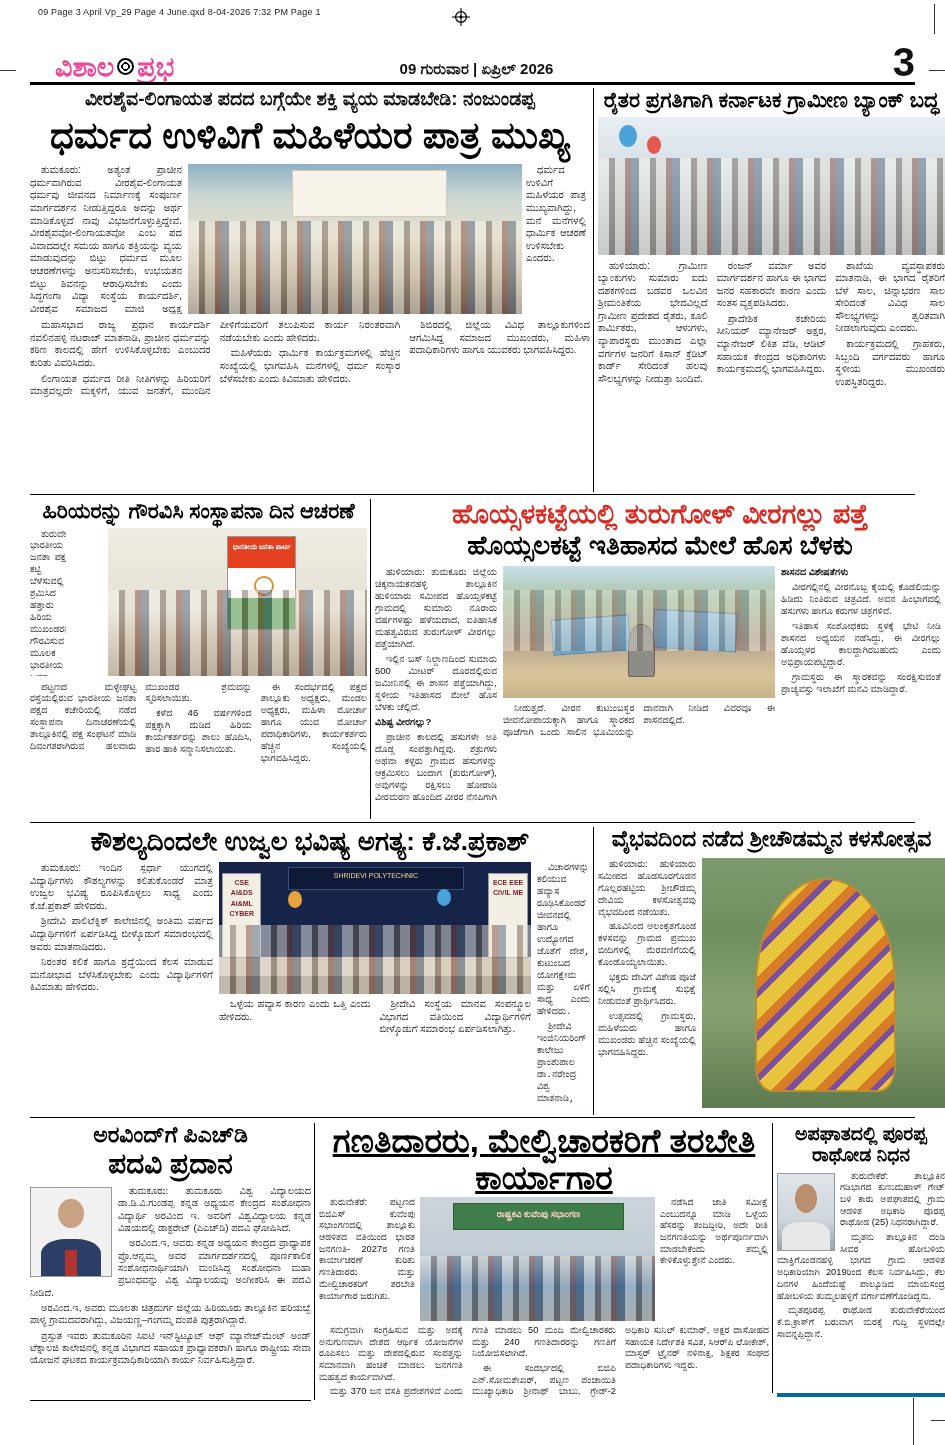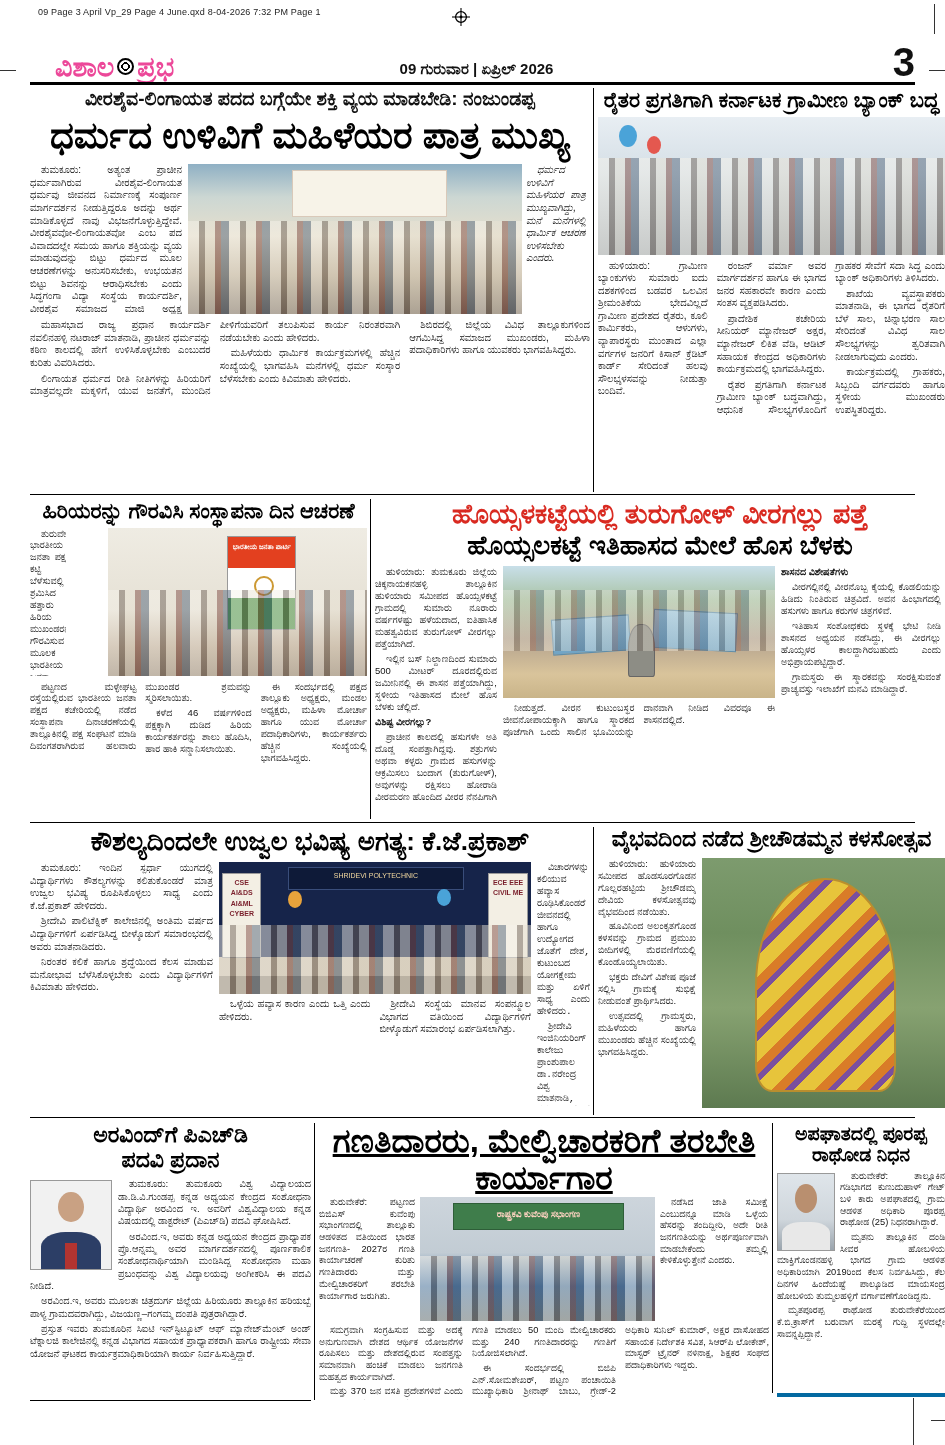--- a/index.html
+++ b/index.html
@@ -96,21 +96,21 @@
     <div class="hl" style="font-size:37px;margin:4px 0 8px 0;">ಧರ್ಮದ ಉಳಿವಿಗೆ ಮಹಿಳೆಯರ ಪಾತ್ರ ಮುಖ್ಯ</div>
     <div class="row" style="height:150px;">
       <div class="bodytxt" style="width:152px;margin-right:6px;height:150px;">
         <p>ತುಮಕೂರು: ಅತ್ಯಂತ ಪ್ರಾಚೀನ ಧರ್ಮವಾಗಿರುವ ವೀರಶೈವ-ಲಿಂಗಾಯತ ಧರ್ಮವು ಜೀವನದ ನಿರ್ಮಾಣಕ್ಕೆ ಸಂಪೂರ್ಣ ಮಾರ್ಗದರ್ಶನ ನೀಡುತ್ತಿದ್ದರೂ ಅದನ್ನು ಅರ್ಥ ಮಾಡಿಕೊಳ್ಳದೆ ನಾವು ವಿಭಜನೆಗೊಳ್ಳುತ್ತಿದ್ದೇವೆ. ವೀರಶೈವವೋ-ಲಿಂಗಾಯತವೋ ಎಂಬ ಪದ ವಿವಾದದಲ್ಲೇ ಸಮಯ ಹಾಗೂ ಶಕ್ತಿಯನ್ನು ವ್ಯಯ ಮಾಡುವುದನ್ನು ಬಿಟ್ಟು ಧರ್ಮದ ಮೂಲ ಆಚರಣೆಗಳನ್ನು ಅನುಸರಿಸಬೇಕು, ಉಭಯತನ ಬಿಟ್ಟು ಶಿವನನ್ನು ಆರಾಧಿಸಬೇಕು ಎಂದು ಸಿದ್ಧಗಂಗಾ ವಿದ್ಯಾ ಸಂಸ್ಥೆಯ ಕಾರ್ಯದರ್ಶಿ, ವೀರಶೈವ ಸಮಾಜದ ಮಾಜಿ ಅಧ್ಯಕ್ಷ ಟಿ.ಕೆ.ನಂಜುಂಡಪ್ಪ ತಿಳಿಸಿದರು.</p>
 
       </div>
       <div id="photo1" class="photo" style="width:334px;height:150px;">
         <div class="ph1-banner"></div>
         <div class="crowd"></div>
       </div>
-      <div class="bodytxt" style="width:60px;margin-left:4px;height:150px;font-style:italic;">
+      <div class="bodytxt" style="width:60px;margin-left:4px;height:150px;">
         <p>ಧರ್ಮದ ಉಳಿವಿಗೆ ಮಹಿಳೆಯರ ಪಾತ್ರ ಮುಖ್ಯವಾಗಿದ್ದು, ಮನೆ ಮನೆಗಳಲ್ಲಿ ಧಾರ್ಮಿಕ ಆಚರಣೆ ಉಳಿಸಬೇಕು ಎಂದರು.</p>
       </div>
     </div>
     <div class="bodytxt cols3" style="margin-top:5px;height:180px;">
       <p>ಮಹಾಸಭಾದ ರಾಜ್ಯ ಪ್ರಧಾನ ಕಾರ್ಯದರ್ಶಿ ನವಲಿನಹಳ್ಳಿ ನಟರಾಜ್ ಮಾತನಾಡಿ, ಪ್ರಾಚೀನ ಧರ್ಮವನ್ನು ಕಠಿಣ ಕಾಲದಲ್ಲಿ ಹೇಗೆ ಉಳಿಸಿಕೊಳ್ಳಬೇಕು ಎಂಬುದರ ಕುರಿತು ವಿವರಿಸಿದರು.</p>
       <p>ಲಿಂಗಾಯತ ಧರ್ಮದ ರೀತಿ ನೀತಿಗಳನ್ನು ಹಿರಿಯರಿಗೆ ಮಾತ್ರವಲ್ಲದೇ ಮಕ್ಕಳಿಗೆ, ಯುವ ಜನತೆಗೆ, ಮುಂದಿನ ಪೀಳಿಗೆಯವರಿಗೆ ತಲುಪಿಸುವ ಕಾರ್ಯ ನಿರಂತರವಾಗಿ ನಡೆಯಬೇಕು ಎಂದು ಹೇಳಿದರು.</p>
       <p>ಮಹಿಳೆಯರು ಧಾರ್ಮಿಕ ಕಾರ್ಯಕ್ರಮಗಳಲ್ಲಿ ಹೆಚ್ಚಿನ ಸಂಖ್ಯೆಯಲ್ಲಿ ಭಾಗವಹಿಸಿ ಮನೆಗಳಲ್ಲಿ ಧರ್ಮ ಸಂಸ್ಕಾರ ಬೆಳೆಸಬೇಕು ಎಂದು ಕಿವಿಮಾತು ಹೇಳಿದರು.</p>
       <p>ಶಿಬಿರದಲ್ಲಿ ಜಿಲ್ಲೆಯ ವಿವಿಧ ತಾಲ್ಲೂಕುಗಳಿಂದ ಆಗಮಿಸಿದ್ದ ಸಮಾಜದ ಮುಖಂಡರು, ಮಹಿಳಾ ಪದಾಧಿಕಾರಿಗಳು ಹಾಗೂ ಯುವಕರು ಭಾಗವಹಿಸಿದ್ದರು.</p>
     </div>
   </div>
@@ -118,24 +118,23 @@
   <div class="vdiv" style="left:593px;top:88px;height:404px;"></div>
 
   <div class="art" style="left:598px;top:88px;width:347px;height:403px;">
     <div class="hl" style="font-size:21px;margin-bottom:5px;">ರೈತರ ಪ್ರಗತಿಗಾಗಿ ಕರ್ನಾಟಕ ಗ್ರಾಮೀಣ ಬ್ಯಾಂಕ್ ಬದ್ಧ</div>
     <div id="photo2" class="photo" style="width:347px;height:138px;">
       <div class="balloon" style="left:6%;top:6%;width:18px;height:22px;background:#4aa3d8;"></div>
       <div class="balloon" style="left:14%;top:14%;width:14px;height:18px;background:#e4584f;"></div>
       <div class="crowd" style="height:70%;"></div>
     </div>
     <div class="bodytxt cols3" style="margin-top:5px;height:228px;">
-      <p>ಹುಳಿಯಾರು: ಗ್ರಾಮೀಣ ಬ್ಯಾಂಕುಗಳು ಸುಮಾರು ಐದು ದಶಕಗಳಿಂದ ಬಡವರ ಒಲವಿನ ಶ್ರೀಮಂತಿಕೆಯ ಭೇದವಿಲ್ಲದೆ ಗ್ರಾಮೀಣ ಪ್ರದೇಶದ ರೈತರು, ಕೂಲಿ ಕಾರ್ಮಿಕರು, ಆಳುಗಳು, ವ್ಯಾಪಾರಸ್ಥರು ಮುಂತಾದ ಎಲ್ಲಾ ವರ್ಗಗಳ ಜನರಿಗೆ ಕಿಸಾನ್ ಕ್ರೆಡಿಟ್ ಕಾರ್ಡ್ ಸೇರಿದಂತೆ ಹಲವು ಸೌಲಭ್ಕಳಸವನ್ನು ನೀಡುತ್ತಾ ಬಂದಿವೆ.</p>
+      <p>ಹುಳಿಯಾರು: ಗ್ರಾಮೀಣ ಬ್ಯಾಂಕುಗಳು ಸುಮಾರು ಐದು ದಶಕಗಳಿಂದ ಬಡವರ ಒಲವಿನ ಶ್ರೀಮಂತಿಕೆಯ ಭೇದವಿಲ್ಲದೆ ಗ್ರಾಮೀಣ ಪ್ರದೇಶದ ರೈತರು, ಕೂಲಿ ಕಾರ್ಮಿಕರು, ಆಳುಗಳು, ವ್ಯಾಪಾರಸ್ಥರು ಮುಂತಾದ ಎಲ್ಲಾ ವರ್ಗಗಳ ಜನರಿಗೆ ಕಿಸಾನ್ ಕ್ರೆಡಿಟ್ ಕಾರ್ಡ್ ಸೇರಿದಂತೆ ಹಲವು ಸೌಲಭ್ಯಗಳನ್ನು ನೀಡುತ್ತಾ ಬಂದಿವೆ.</p>
       <p>ರಂಜನ್ ವರ್ಮಾ ಅವರ ಮಾರ್ಗದರ್ಶನ ಹಾಗೂ ಈ ಭಾಗದ ಜನರ ಸಹಕಾರವೇ ಕಾರಣ ಎಂದು ಸಂತಸ ವ್ಯಕ್ತಪಡಿಸಿದರು.</p>
       <p>ಪ್ರಾದೇಶಿಕ ಕಚೇರಿಯ ಸೀನಿಯರ್ ಮ್ಯಾನೇಜರ್ ಅಕ್ಷರ, ಮ್ಯಾನೇಜರ್ ಲಿಕಿತ ವೆಡಿ, ಆಡಿಟ್ ಸಹಾಯಕ ಕೇಂದ್ರದ ಅಧಿಕಾರಿಗಳು ಕಾರ್ಯಕ್ರಮದಲ್ಲಿ ಭಾಗವಹಿಸಿದ್ದರು.</p>
-      <p>ರೈತರ ಪ್ರಗತಿಗಾಗಿ ಕರ್ನಾಟಕ ಗ್ರಾಮೀಣ ಬ್ಯಾಂಕ್ ಬದ್ಧವಾಗಿದ್ದು, ಆಧುನಿಕ ಸೌಲಭ್ಯಗಳೊಂದಿಗೆ ಗ್ರಾಹಕರ ಸೇವೆಗೆ ಸದಾ ಸಿದ್ಧ ಎಂದು ಬ್ಯಾಂಕ್ ಅಧಿಕಾರಿಗಳು ತಿಳಿಸಿದರು.</p>
       <p>ಶಾಖೆಯ ವ್ಯವಸ್ಥಾಪಕರು ಮಾತನಾಡಿ, ಈ ಭಾಗದ ರೈತರಿಗೆ ಬೆಳೆ ಸಾಲ, ಚಿನ್ನಾಭರಣ ಸಾಲ ಸೇರಿದಂತೆ ವಿವಿಧ ಸಾಲ ಸೌಲಭ್ಯಗಳನ್ನು ತ್ವರಿತವಾಗಿ ನೀಡಲಾಗುವುದು ಎಂದರು.</p>
       <p>ಕಾರ್ಯಕ್ರಮದಲ್ಲಿ ಗ್ರಾಹಕರು, ಸಿಬ್ಬಂದಿ ವರ್ಗದವರು ಹಾಗೂ ಸ್ಥಳೀಯ ಮುಖಂಡರು ಉಪಸ್ಥಿತರಿದ್ದರು.</p>
     </div>
   </div>
 
   <div class="hdiv" style="top:494px;"></div>
 
   <div class="art" style="left:30px;top:499px;width:337px;height:320px;">
     <div class="hl" style="font-size:21px;margin-bottom:5px;">ಹಿರಿಯರನ್ನು ಗೌರವಿಸಿ ಸಂಸ್ಥಾಪನಾ ದಿನ ಆಚರಣೆ</div>
     <div class="row" style="height:148px;gap:36px;">
@@ -235,21 +234,21 @@
       <div id="photo6" class="photo" style="width:243px;height:250px;">
         <div class="kalasa"></div>
       </div>
     </div>
   </div>
 
   <div class="hdiv" style="top:1117px;"></div>
 
   <div class="art" style="left:30px;top:1123px;width:281px;height:277px;border-bottom:1px solid #000;">
     <div class="hl" style="font-size:22px;">ಅರವಿಂದ್‌ಗೆ ಪಿಎಚ್‌ಡಿ</div>
-    <div class="hl" style="font-size:22px;margin-bottom:6px;">ಪದವಿ ಪ್ರದಾನ</div>
+    <div class="hl" style="font-size:28px;margin-bottom:6px;">ಪದವಿ ಪ್ರದಾನ</div>
     <div class="bodytxt" style="height:212px;font-size:9.8px;">
       <div id="photo7" class="photo" style="float:left;width:80px;height:88px;margin:2px 6px 3px 0;border:1px solid #999;">
         <div class="head7"></div>
         <div class="body7"></div>
         <div class="shirt7"></div>
       </div>
       <p>ತುಮಕೂರು: ತುಮಕೂರು ವಿಶ್ವ ವಿದ್ಯಾಲಯದ ಡಾ.ಡಿ.ವಿ.ಗುಂಡಪ್ಪ ಕನ್ನಡ ಅಧ್ಯಯನ ಕೇಂದ್ರದ ಸಂಶೋಧನಾ ವಿದ್ಯಾರ್ಥಿ ಅರವಿಂದ ಇ. ಅವರಿಗೆ ವಿಶ್ವವಿದ್ಯಾಲಯ ಕನ್ನಡ ವಿಷಯದಲ್ಲಿ ಡಾಕ್ಟರೇಟ್ (ಪಿಎಚ್‌ಡಿ) ಪದವಿ ಘೋಷಿಸಿದೆ.</p>
       <p>ಅರವಿಂದ.ಇ, ಅವರು ಕನ್ನಡ ಅಧ್ಯಯನ ಕೇಂದ್ರದ ಪ್ರಾಧ್ಯಾಪಕ ಪ್ರೊ.ಆನ್ನಮ್ಮ ಅವರ ಮಾರ್ಗದರ್ಶನದಲ್ಲಿ ಪೂರ್ಣಕಾಲಿಕ ಸಂಶೋಧನಾರ್ಥಿಯಾಗಿ ಮಂಡಿಸಿದ್ದ ಸಂಶೋಧನಾ ಮಹಾ ಪ್ರಬಂಧವನ್ನು ವಿಶ್ವ ವಿದ್ಯಾಲಯವು ಅಂಗೀಕರಿಸಿ ಈ ಪದವಿ ನೀಡಿದೆ.</p>
       <p>ಅರವಿಂದ.ಇ, ಅವರು ಮೂಲತಃ ಚಿತ್ರದುರ್ಗ ಜಿಲ್ಲೆಯ ಹಿರಿಯೂರು ತಾಲ್ಲೂಕಿನ ಹರಿಯಬ್ಬೆ ಪಾಳ್ಯ ಗ್ರಾಮದವರಾಗಿದ್ದು, ವಿಜಯಣ್ಣ–ಗಂಗಮ್ಮ ದಂಪತಿ ಪುತ್ರರಾಗಿದ್ದಾರೆ.</p>
       <p>ಪ್ರಸ್ತುತ ಇವರು ತುಮಕೂರಿನ ಸಿಐಟಿ ಇನ್‌ಸ್ಟಿಟ್ಯೂಟ್ ಆಫ್ ಮ್ಯಾನೇಜ್‌ಮೆಂಟ್ ಅಂಡ್ ಟೆಕ್ನಾಲಜಿ ಕಾಲೇಜಿನಲ್ಲಿ ಕನ್ನಡ ವಿಭಾಗದ ಸಹಾಯಕ ಪ್ರಾಧ್ಯಾಪಕರಾಗಿ ಹಾಗೂ ರಾಷ್ಟ್ರೀಯ ಸೇವಾ ಯೋಜನೆ ಘಟಕದ ಕಾರ್ಯಕ್ರಮಾಧಿಕಾರಿಯಾಗಿ ಕಾರ್ಯ ನಿರ್ವಹಿಸುತ್ತಿದ್ದಾರೆ.</p>

